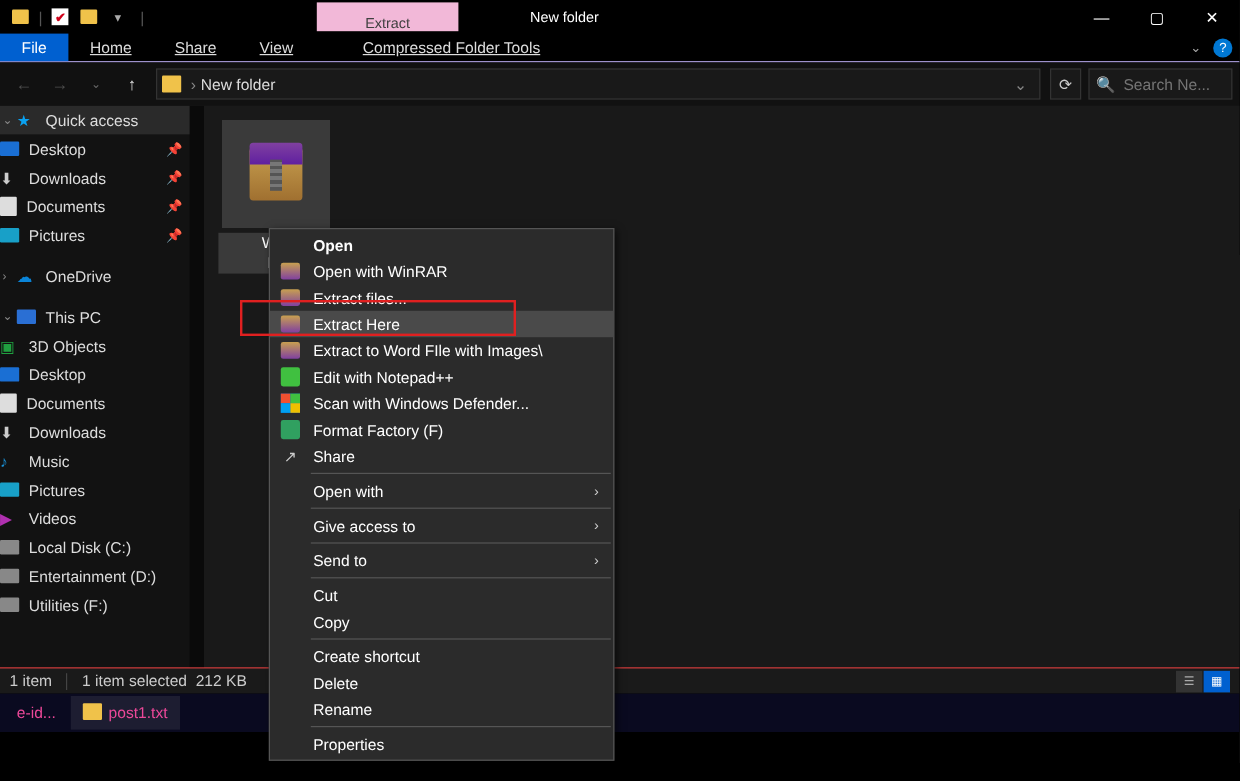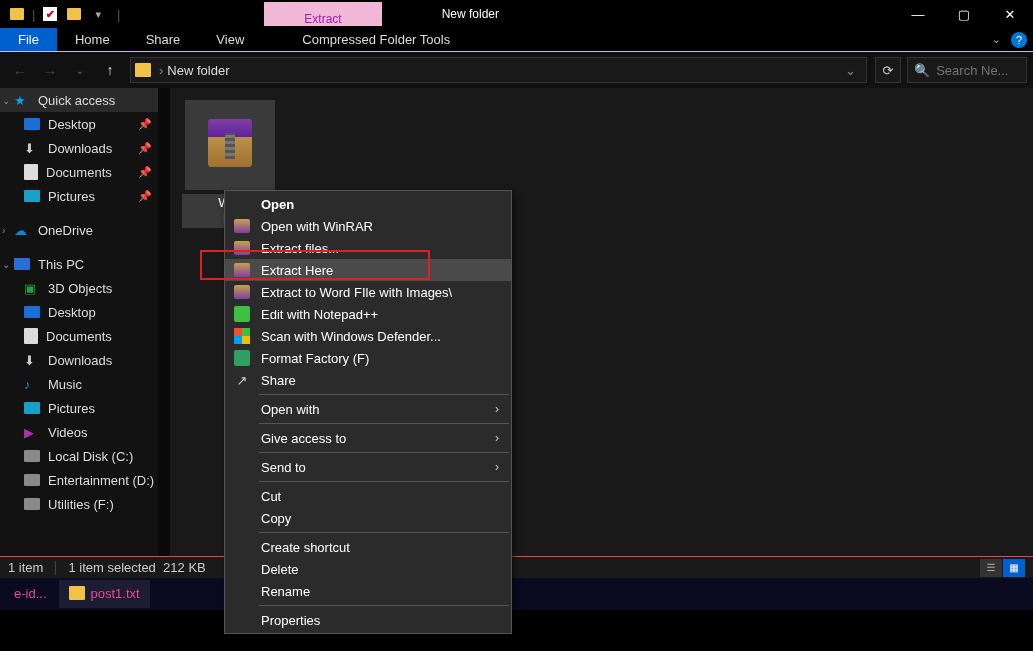--- a/index.html
+++ b/index.html
@@ -5,29 +5,29 @@
   * { margin: 0; padding: 0; box-sizing: border-box; font-family: "Segoe UI", sans-serif; font-size: 13px; }
   body { background: #000; color: #fff; width: 1033px; height: 651px; overflow: hidden; position: relative; }
 
   
   .titlebar { height: 28px; background: #000; display: flex; align-items: center; }
   .qat { display: flex; align-items: center; gap: 6px; padding-left: 8px; }
   .qat-item { width: 18px; height: 18px; display: flex; align-items: center; justify-content: center; }
   .folder-ico { width: 14px; height: 12px; background: #f0c24a; border-radius: 1px; }
   .check-ico { width: 14px; height: 14px; background: #fff; color: #d0021b; font-size: 11px; display:flex; align-items:center; justify-content:center; font-weight:bold;}
   .qat-caret { color:#aaa; font-size:11px; padding:0 6px;}
-  .tab-extract { margin-left: 140px; height: 24px; line-height: 24px; padding: 5px 40px; background: #f2b8d8; color: #a21caf; font-size: 12px; }
+  .tab-extract { margin-left: 140px; height: 24px; line-height: 24px; padding: 5px 40px; background: #f2b8d8; color: #404040; font-size: 12px; }
   .title-text { margin-left: 60px; color: #fff; font-size: 12px; }
   .win-controls { margin-left: auto; display: flex; }
   .win-btn { width: 46px; height: 28px; display: flex; align-items: center; justify-content: center; color: #fff; font-size: 13px; }
 
   
   .ribbon { height: 24px; background: #000; display: flex; align-items: stretch; border-bottom: 1px solid #c4b5fd; }
   .ribbon-file { background: #0060d0; color: #fff; padding: 0 18px; display: flex; align-items: center; font-size: 13px; }
-  .ribbon-tab { padding: 0 18px; display: flex; align-items: center; color: #ddd; font-size: 13px; }
+  .ribbon-tab { padding: 0 18px; display: flex; align-items: center; color: #ddd; font-size: 13px; text-decoration: underline; }
   .ribbon-tab.long { padding: 0 10px; margin-left:30px; }
   .ribbon-right { margin-left: auto; display: flex; align-items: center; padding-right: 6px; gap: 4px; }
   .expand-btn { color:#aaa; font-size:11px; padding:0 6px;}
   .help-btn { width:16px; height:16px; border-radius:50%; background:#0078d4; color:#fff; font-size:11px; display:flex; align-items:center; justify-content:center;}
 
   
   .navbar { height: 36px; background: #111; display: flex; align-items: center; padding: 0 6px; gap: 2px; }
   .nav-arrow { width: 28px; height: 28px; display:flex; align-items:center; justify-content:center; color:#888; font-size:14px;}
   .nav-arrow.disabled{opacity:.5;}
   .nav-recent{color:#666; font-size:10px;}
@@ -39,21 +39,21 @@
   .bc-right{margin-left:auto;display:flex;gap:8px;padding-right:6px;color:#888;font-size:11px;}
   .refresh-btn{width:26px;height:26px;border:1px solid #333;background:#191919;display:flex;align-items:center;justify-content:center;color:#ccc;margin-left:2px;}
   .search { width: 120px; height: 26px; border: 1px solid #333; background: #191919; display: flex; align-items: center; padding: 0 6px; color: #888; gap:6px; margin-left:4px;}
   .search input{background:transparent;border:none;color:#ddd;width:80px;outline:none;}
 
   
   .main { display: flex; height: 468px; background: #191919; }
   .sidebar { width: 170px; background: #121212; overflow-y: auto; position:relative; }
   .scrollbar-stub{position:absolute;right:0;top:0;bottom:0;width:12px;background:#0a0a0a;}
   .scroll-arrow-up{position:absolute;right:0;top:0;width:12px;height:14px;color:#666;font-size:9px;text-align:center;}
-  .side-item { height: 24px; display: flex; align-items: center; padding-left: 24px; gap: 8px; color: #ddd; font-size: 13px; position:relative;}
+  .side-item { height: 24px; display: flex; align-items: center; gap: 8px; color: #ddd; font-size: 13px; position:relative;}
   .side-item.header { padding-left: 14px; font-weight: normal; }
   .side-item.header.qa{background:#2a2a2a;}
   .side-item .chev{position:absolute;left:2px;color:#888;font-size:10px;}
   .pin{margin-left:auto;margin-right:18px;color:#888;font-size:11px;}
   .ico{width:16px;height:14px;display:inline-block;}
   .ico-star{color:#0aa1f0;}
   .ico-desktop{width:16px;height:12px;background:#1a6fd4;border-radius:1px;}
   .ico-downloads{color:#ccc;}
   .ico-doc{width:14px;height:16px;background:#ddd;border-radius:1px;}
   .ico-pic{width:16px;height:12px;background:#18a0c8;border-radius:1px;}

